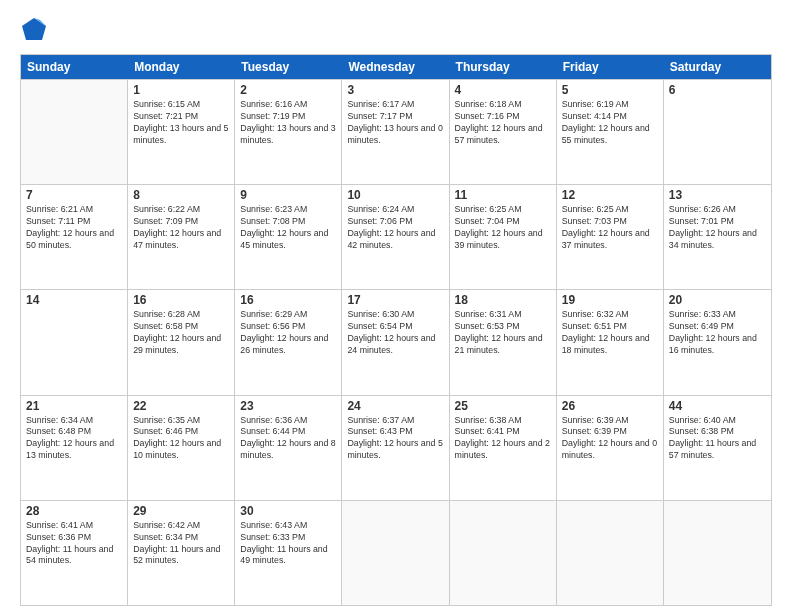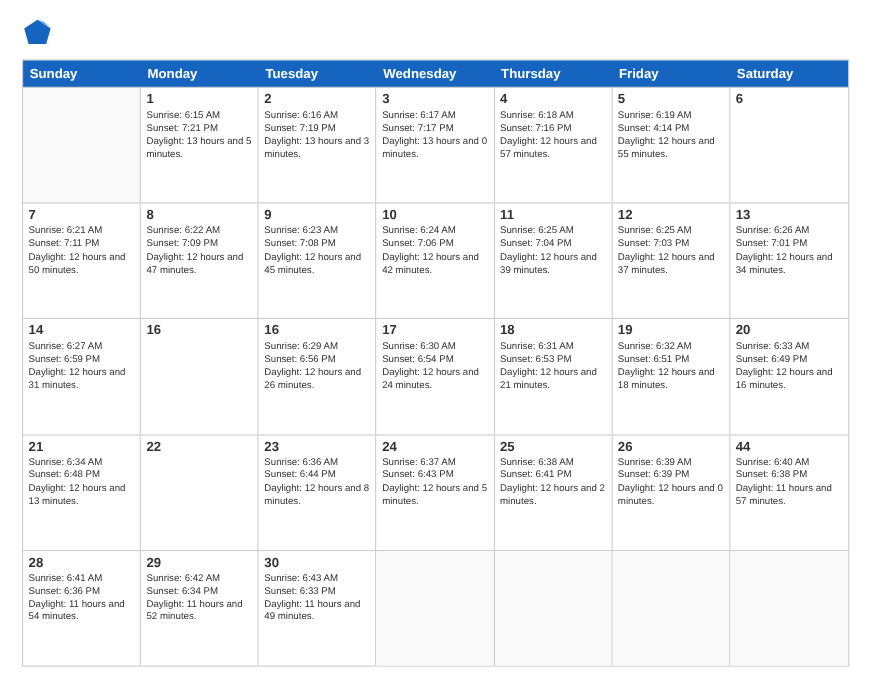--- a/index.html
+++ b/index.html
@@ -229,27 +229,27 @@
             <div class="day-num">13</div>
             <div class="day-info">Sunrise: 6:26 AM
 Sunset: 7:01 PM
 Daylight: 12 hours
 and 34 minutes.</div>
           </div>
         </div>
         <div class="cal-row">
           <div class="cal-cell">
             <div class="day-num">14</div>
-            <div class="day-info">Sunrise: 6:27 AM
-Sunset: 6:59 PM
-Daylight: 12 hours
-and 31 minutes.</div>
           </div>
           <div class="cal-cell">
             <div class="day-num">16</div>
+            <div class="day-info">Sunrise: 6:28 AM
+Sunset: 6:58 PM
+Daylight: 12 hours
+and 29 minutes.</div>
           </div>
           <div class="cal-cell">
             <div class="day-num">16</div>
             <div class="day-info">Sunrise: 6:29 AM
 Sunset: 6:56 PM
 Daylight: 12 hours
 and 26 minutes.</div>
           </div>
           <div class="cal-cell">
             <div class="day-num">17</div>
@@ -283,20 +283,24 @@
         <div class="cal-row">
           <div class="cal-cell">
             <div class="day-num">21</div>
             <div class="day-info">Sunrise: 6:34 AM
 Sunset: 6:48 PM
 Daylight: 12 hours
 and 13 minutes.</div>
           </div>
           <div class="cal-cell">
             <div class="day-num">22</div>
+            <div class="day-info">Sunrise: 6:35 AM
+Sunset: 6:46 PM
+Daylight: 12 hours
+and 10 minutes.</div>
           </div>
           <div class="cal-cell">
             <div class="day-num">23</div>
             <div class="day-info">Sunrise: 6:36 AM
 Sunset: 6:44 PM
 Daylight: 12 hours
 and 8 minutes.</div>
           </div>
           <div class="cal-cell">
             <div class="day-num">24</div>

